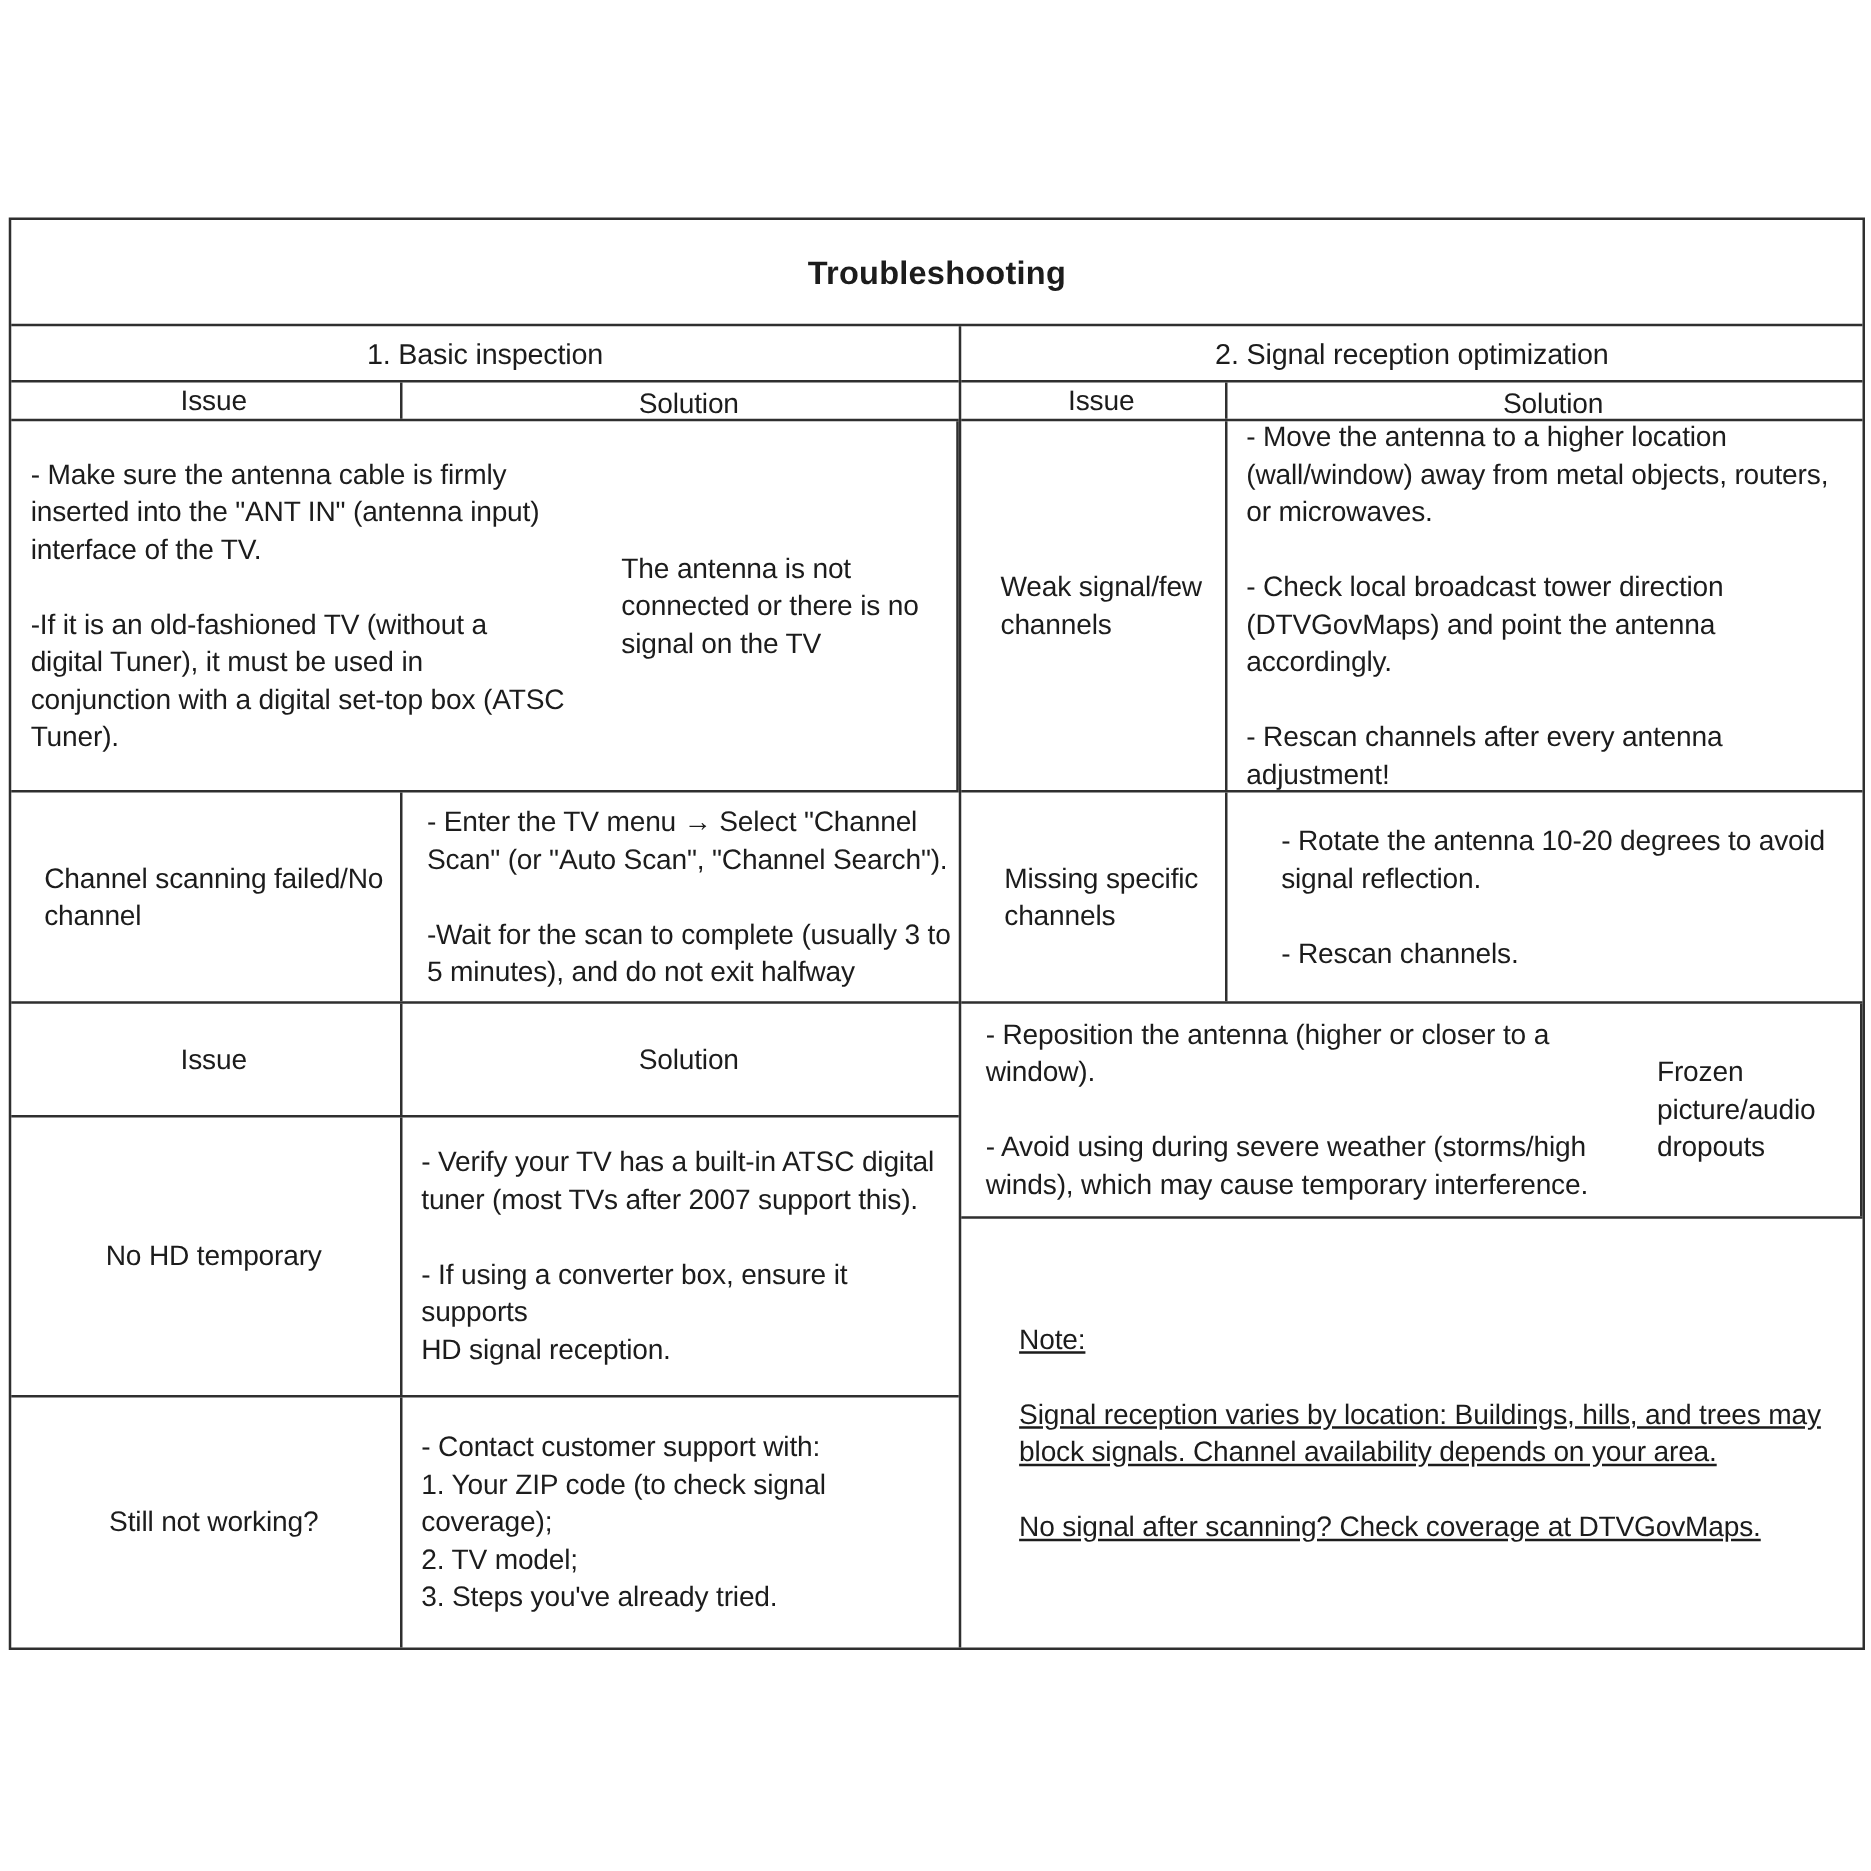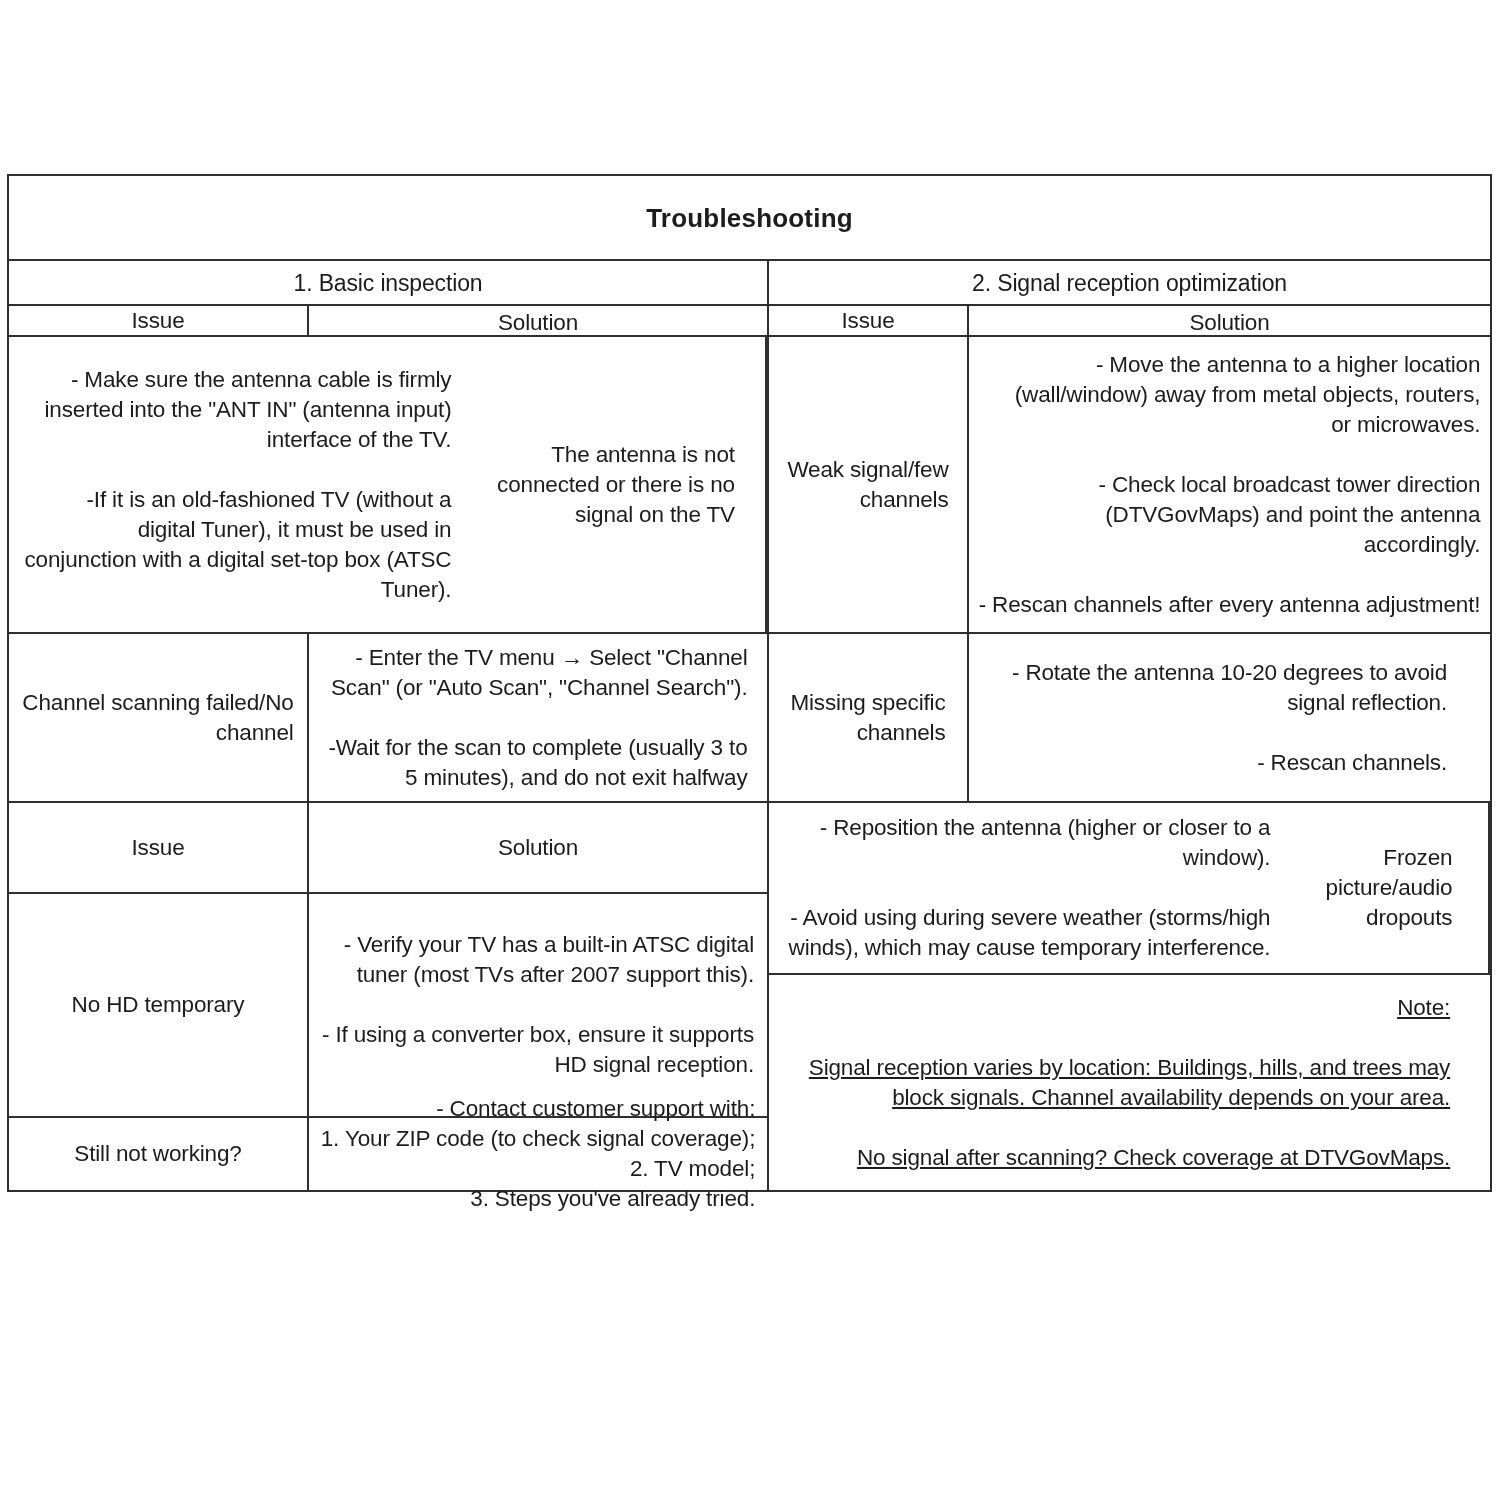--- a/index.html
+++ b/index.html
@@ -7,21 +7,21 @@
     width: 1497px; height: 1497px;
     background: #ffffff;
     font-family: "Liberation Sans", sans-serif;
     color: #1c1c1c;
     overflow: hidden;
   }
   .page { position: relative; width: 1497px; height: 1497px; background: #fff; }
 
   .ttable {
     position: absolute; left: 7px; top: 174px;
-    width: 1485px; height: 1018px;
+    width: 1485px; height: 1146px;
     border: 2px solid #2f2f2f;
     background: #fff;
     display: flex; flex-direction: column;
     font-size: 22.5px; letter-spacing: -0.15px; line-height: 30px;
   }
 
   .title-row {
     height: 85px; flex: 0 0 85px;
     border-bottom: 2px solid #2f2f2f;
     display: flex; align-items: center; justify-content: center;
@@ -38,23 +38,24 @@
     display: flex; align-items: center; justify-content: center;
     font-size: 23px;
   }
   .colhdr-row { border-bottom: 2px solid #2f2f2f; display: flex; }
   .data-row { border-bottom: 2px solid #2f2f2f; display: flex; min-height: 0; }
   .last-row { border-bottom: none; flex: 1 1 auto; }
 
   .cell {
     display: flex; flex-direction: column;
     justify-content: center; align-items: center;
-    text-align: right;
+    text-align: left;
     white-space: pre-line;
     min-width: 0;
+    margin-left: 13px;
   }
   .issue-col  { border-right: 2px solid #2f2f2f; padding: 0 4px; }
   .issue-l    { width: 300px; flex: 0 0 300px; }
   .issue-r    { width: 200px; flex: 0 0 200px; }
   .sol-col    { flex: 1 1 auto; padding: 17px 2px; }
   .note-cell  { flex: 1 1 auto; padding: 0 6px; text-decoration: underline; }
 
   
   .h-sec   { height: 45px;  flex: 0 0 45px; }
   .h-hdr   { height: 31px;  flex: 0 0 31px; }

